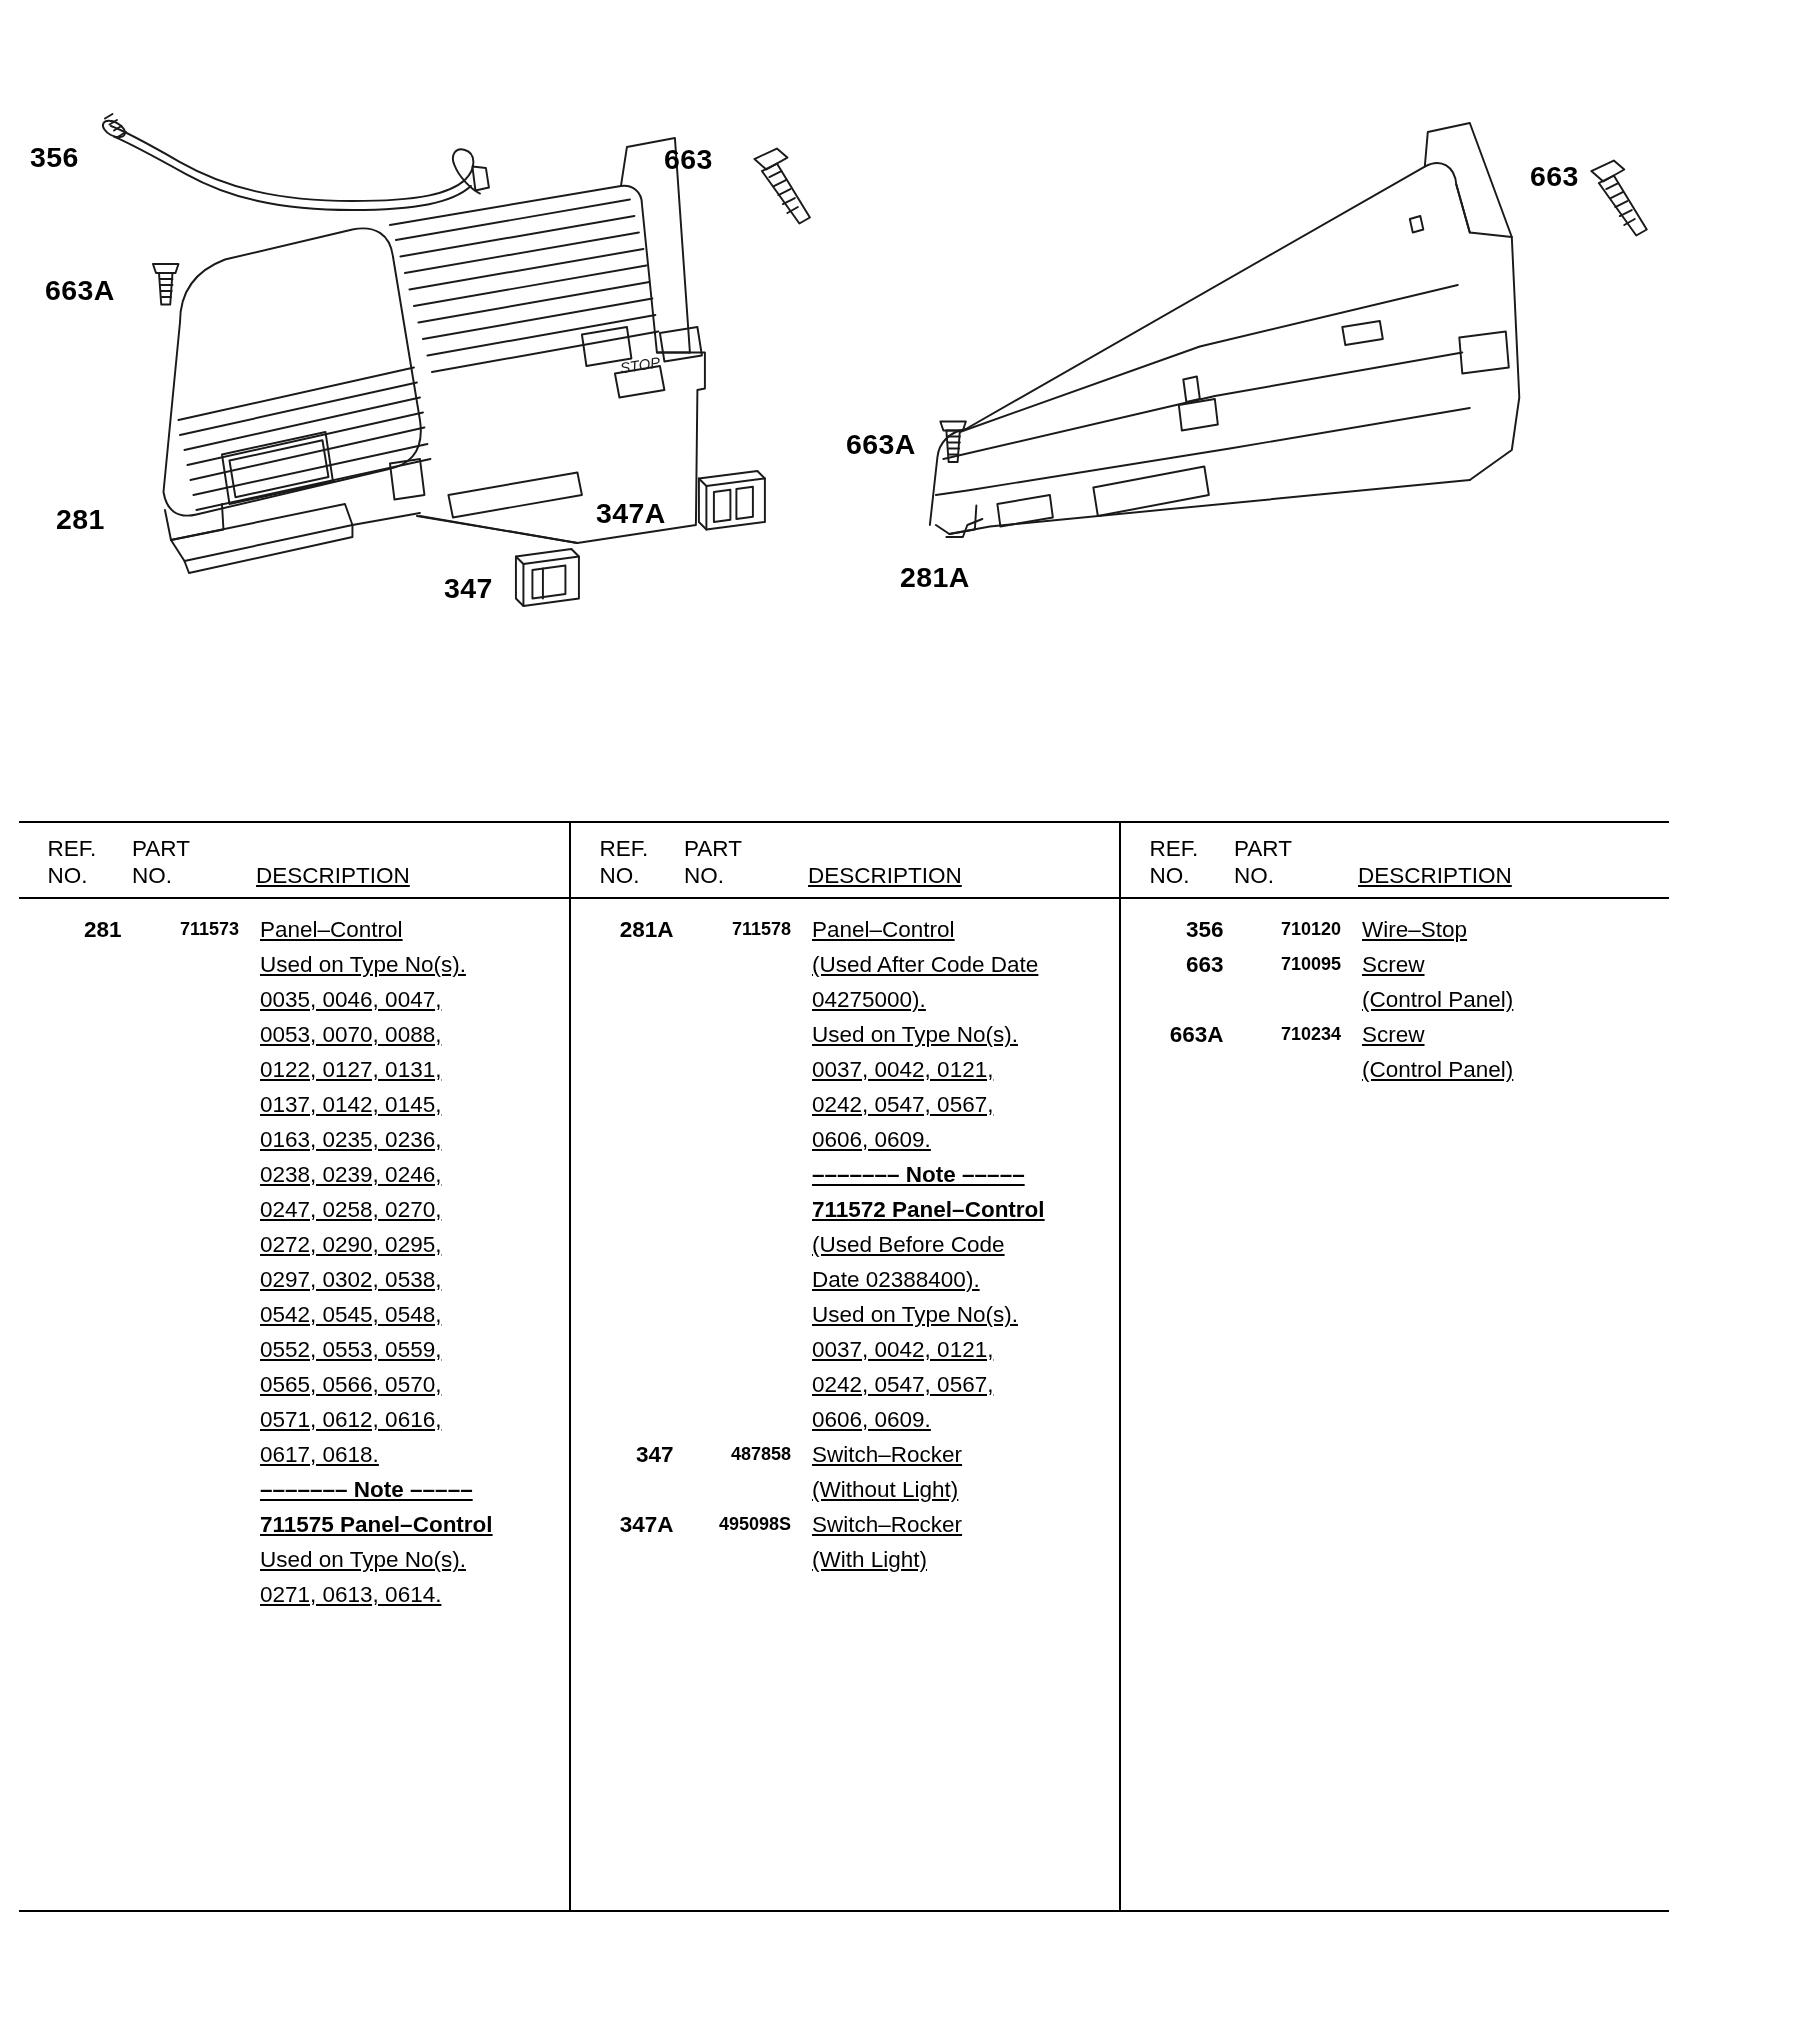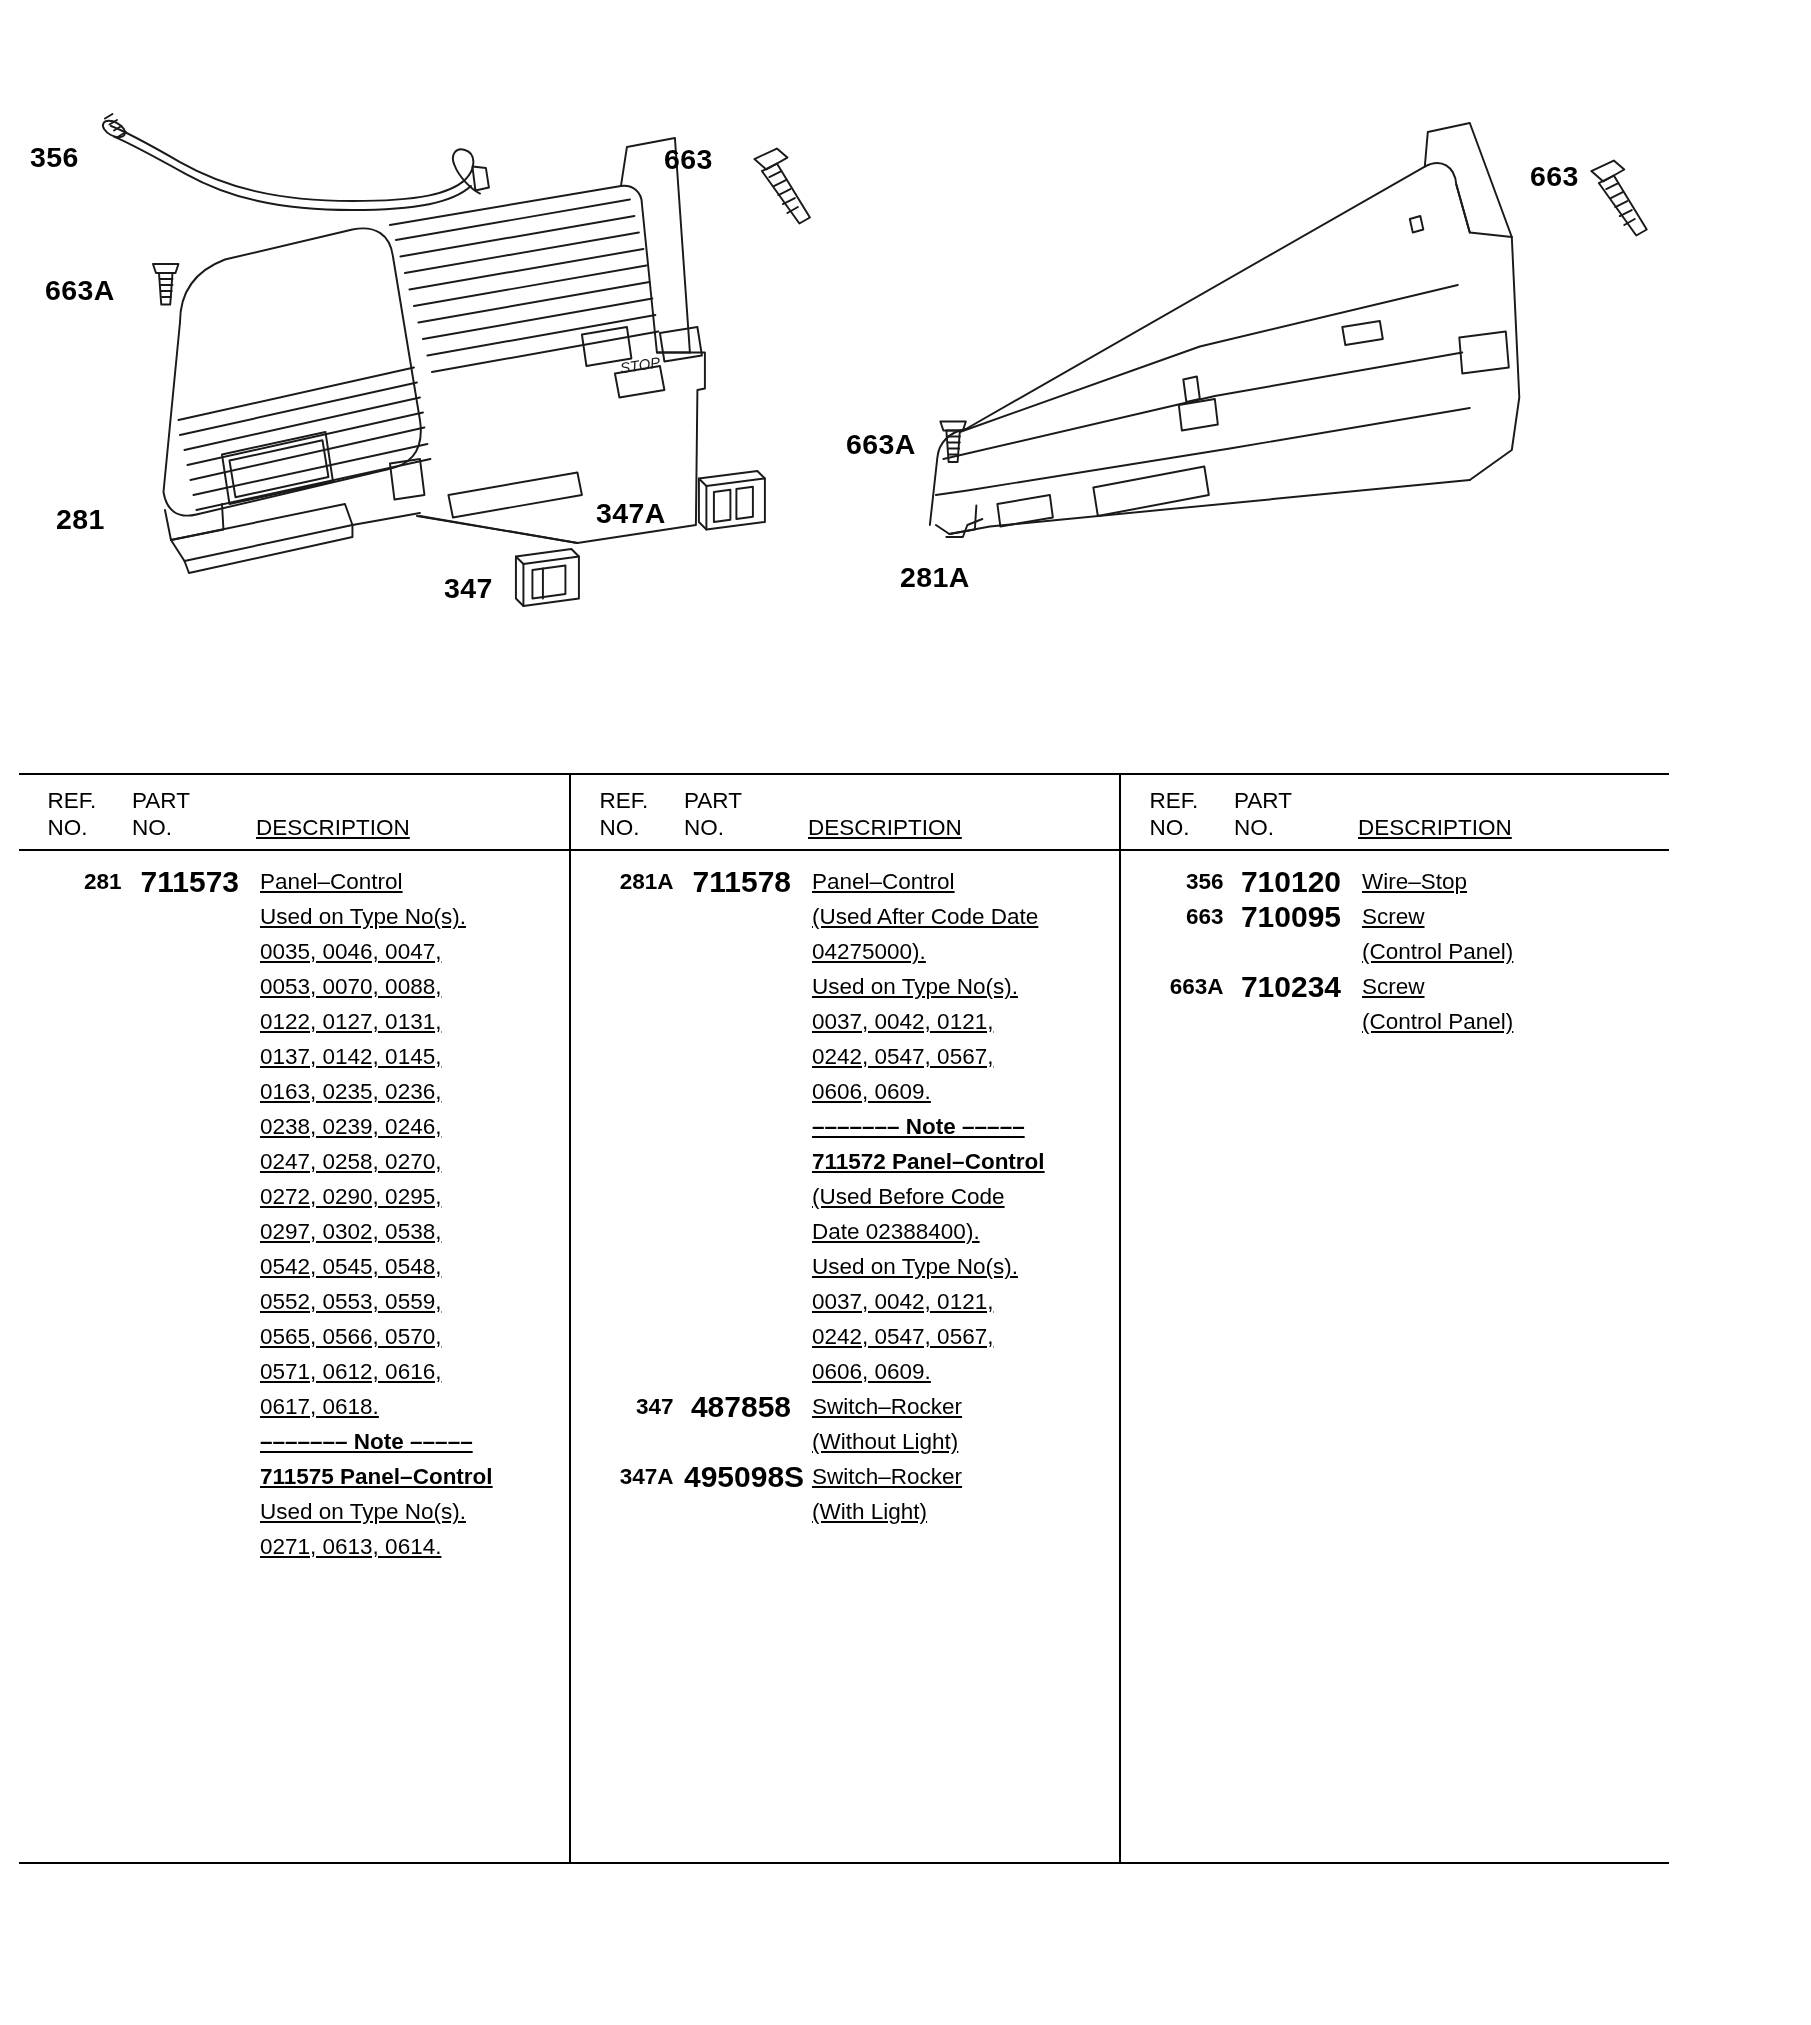--- a/index.html
+++ b/index.html
@@ -33,21 +33,21 @@
   #art-svg {
     position: absolute;
     left: 0;
     top: 0;
   }
 
   
   #parts-table {
     position: absolute;
     left: 19px;
-    top: 773px;
+    top: 821px;
     width: 1650px;
     border-top: 2.3px solid #000;
     border-bottom: 2.3px solid #000;
   }
   .table-inner {
     display: flex;
     align-items: stretch;
   }
   .col {
     width: 550px;
@@ -89,21 +89,21 @@
     box-sizing: border-box;
     font-weight: bold;
     font-size: 22.5px;
     line-height: 35px;
   }
   .cell-part {
     width: 113px;
     text-align: right;
     box-sizing: border-box;
     font-weight: bold;
-    font-size: 30px;
+    font-size: 18px;
     line-height: 35px;
     padding-right: 6px;
   }
   .cell-desc {
     flex: 1;
     padding-left: 15px;
     font-size: 22.5px;
     line-height: 35px;
   }
   .desc-line { display: block; white-space: nowrap; text-decoration: underline; }

